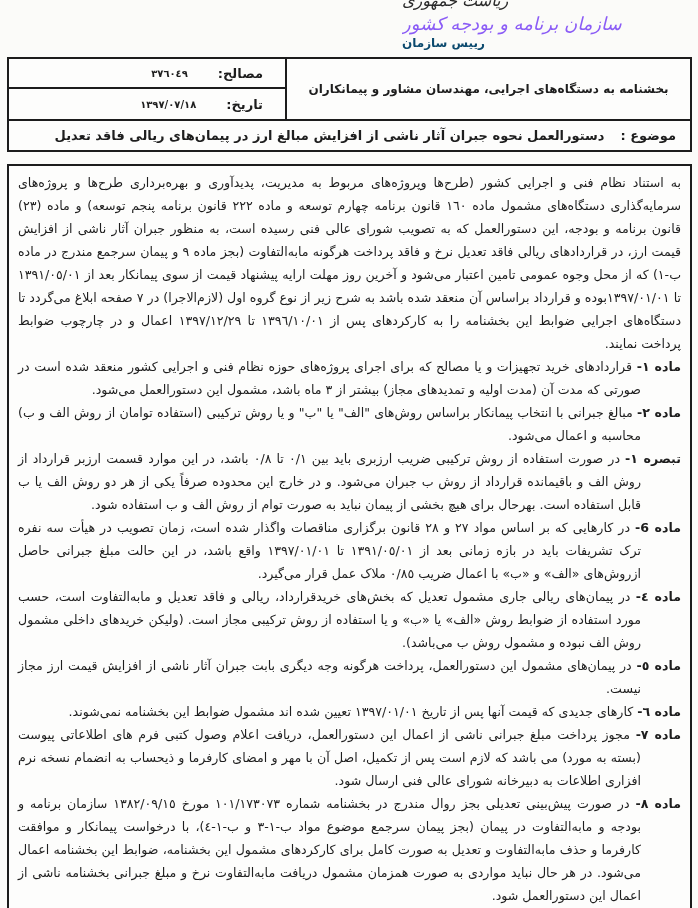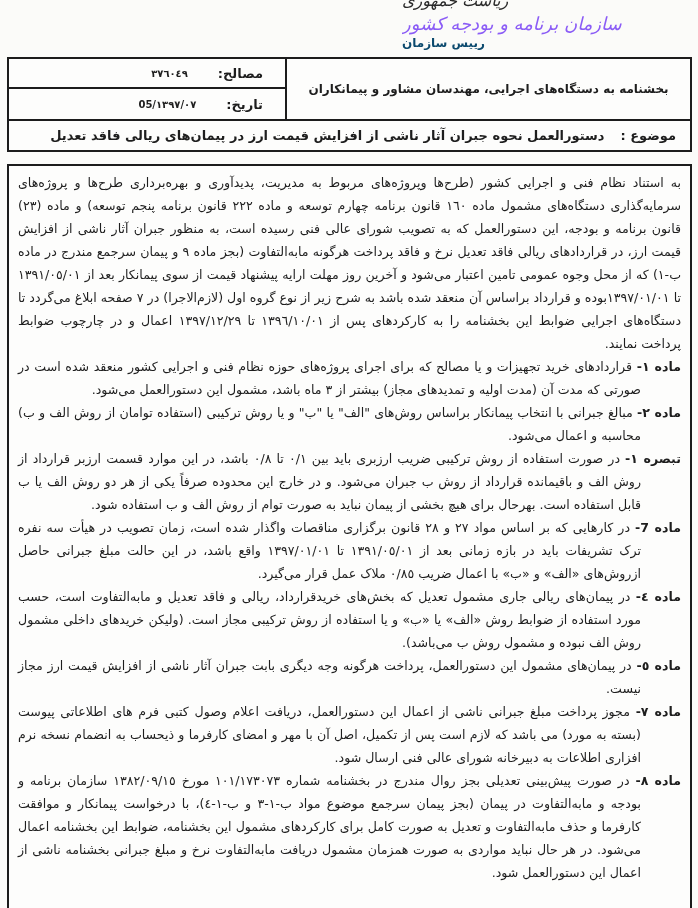--- a/index.html
+++ b/index.html
@@ -68,46 +68,47 @@
 <div class="header-box">
   <div class="ht-top">
     <div class="ht-circular">بخشنامه به دستگاه‌های اجرایی، مهندسان مشاور و پیمانکاران</div>
     <div class="ht-meta">
       <div class="ht-row first">
         <span class="ht-label">مصالح:</span>
         <span class="ht-value">٣٧٦٠٤٩</span>
       </div>
       <div class="ht-row">
         <span class="ht-label">تاریخ:</span>
-        <span class="ht-value">١٣٩٧/٠٧/05</span>
+        <span class="ht-value">١٣٩٧/٠٧/١٨</span>
       </div>
     </div>
   </div>
   <div class="ht-subject">
     <span>موضوع :</span>
-    <span>دستورالعمل نحوه جبران آثار ناشی از افزایش قیمت ارز در پیمان‌های ریالی  فاقد تعدیل</span>
+    <span>دستورالعمل نحوه جبران آثار ناشی از افزایش مبالغ ارز در پیمان‌های ریالی  فاقد تعدیل</span>
   </div>
 </div>
 
 <div class="body-box">
   <div class="body-text">
     <p class="intro">به استناد نظام فنی و اجرایی کشور (طرح‌ها وپروژه‌های مربوط به مدیریت، پدیدآوری و بهره‌برداری طرح‌ها و پروژه‌های سرمایه‌گذاری دستگاه‌های مشمول ماده ١٦٠ قانون برنامه چهارم توسعه و ماده ٢٢٢ قانون برنامه پنجم توسعه) و ماده (٢٣) قانون برنامه و بودجه، این دستورالعمل که به تصویب شورای عالی فنی رسیده است، به منظور جبران آثار ناشی از افزایش قیمت ارز، در قراردادهای ریالی فاقد تعدیل نرخ و فاقد پرداخت هرگونه مابه‌التفاوت (بجز ماده ٩ و پیمان سرجمع مندرج در ماده ب-١) که از محل وجوه عمومی تامین اعتبار می‌شود و آخرین روز مهلت ارایه پیشنهاد قیمت از سوی پیمانکار بعد از ١٣٩١/٠٥/٠١ تا ١٣٩٧/٠١/٠١بوده و قرارداد براساس آن منعقد شده باشد به شرح زیر از نوع گروه اول (لازم‌الاجرا) در ٧ صفحه ابلاغ می‌گردد تا دستگاه‌های اجرایی ضوابط این بخشنامه را به کارکردهای پس از ١٣٩٦/١٠/٠١ تا ١٣٩٧/١٢/٢٩ اعمال و در چارچوب ضوابط پرداخت نمایند.</p>
     <div id="clauses">
   <p class="clause"><span class="clause-label">ماده ١-</span> <span class="clause-text">قراردادهای خرید تجهیزات و یا مصالح که برای اجرای پروژه‌های حوزه نظام فنی و اجرایی کشور منعقد شده است در صورتی که مدت آن (مدت اولیه و تمدیدهای مجاز) بیشتر از ٣ ماه باشد، مشمول این دستورالعمل می‌شود.</span></p>
 
   <p class="clause"><span class="clause-label">ماده ٢-</span> <span class="clause-text">مبالغ جبرانی با انتخاب پیمانکار براساس روش‌های "الف" یا "ب" و یا روش ترکیبی (استفاده توامان از روش الف و ب) محاسبه و اعمال می‌شود.</span></p>
 
   <p class="clause"><span class="clause-label">تبصره ١-</span> <span class="clause-text">در صورت استفاده از روش ترکیبی ضریب ارزبری باید بین ٠/١ تا ٠/٨ باشد، در این موارد قسمت ارزبر قرارداد از روش الف و باقیمانده قرارداد از روش ب جبران می‌شود. و در خارج این محدوده صرفاً یکی از هر دو روش الف یا ب قابل استفاده است. بهرحال برای هیچ بخشی از پیمان نباید به صورت توام از روش الف و ب استفاده شود.</span></p>
 
-  <p class="clause"><span class="clause-label">ماده 7-</span> <span class="clause-text">در کارهایی که بر اساس مواد ٢٧ و ٢٨ قانون برگزاری مناقصات واگذار شده است، زمان تصویب در هیأت سه نفره ترک تشریفات باید در بازه زمانی بعد از ١٣٩١/٠٥/٠١ تا  ١٣٩٧/٠١/٠١ واقع باشد، در این حالت مبلغ جبرانی حاصل ازروش‌های «الف» و «ب» با اعمال ضریب ٠/٨٥ ملاک عمل قرار می‌گیرد.</span></p>
+  <p class="clause"><span class="clause-label">ماده 6-</span> <span class="clause-text">در کارهایی که بر اساس مواد ٢٧ و ٢٨ قانون برگزاری مناقصات واگذار شده است، زمان تصویب در هیأت سه نفره ترک تشریفات باید در بازه زمانی بعد از ١٣٩١/٠٥/٠١ تا  ١٣٩٧/٠١/٠١ واقع باشد، در این حالت مبلغ جبرانی حاصل ازروش‌های «الف» و «ب» با اعمال ضریب ٠/٨٥ ملاک عمل قرار می‌گیرد.</span></p>
 
   <p class="clause"><span class="clause-label">ماده ٤-</span> <span class="clause-text">در پیمان‌های ریالی جاری مشمول تعدیل که بخش‌های خریدقرارداد، ریالی و فاقد تعدیل و مابه‌التفاوت است، حسب مورد استفاده از ضوابط روش «الف» یا «ب» و یا استفاده از روش ترکیبی مجاز است. (ولیکن خریدهای داخلی مشمول روش الف نبوده و مشمول روش ب می‌باشد).</span></p>
 
   <p class="clause"><span class="clause-label">ماده ٥-</span> <span class="clause-text">در پیمان‌های مشمول این دستورالعمل، پرداخت هرگونه وجه دیگری بابت جبران آثار ناشی از افزایش قیمت ارز مجاز نیست.</span></p>
 
+  <p class="clause"><span class="clause-label">ماده ٦-</span> <span class="clause-text">کارهای جدیدی که قیمت آنها پس از تاریخ ١٣٩٧/٠١/٠١ تعیین شده اند مشمول ضوابط این بخشنامه نمی‌شوند.</span></p>
 
   <p class="clause"><span class="clause-label">ماده ٧-</span> <span class="clause-text">مجوز  پرداخت مبلغ جبرانی ناشی از اعمال این دستورالعمل، دریافت اعلام وصول کتبی فرم های اطلاعاتی پیوست (بسته به مورد) می باشد که لازم است پس از تکمیل، اصل آن با مهر و امضای کارفرما و ذیحساب به انضمام نسخه نرم افزاری اطلاعات به دبیرخانه شورای عالی فنی ارسال شود.</span></p>
 
   <p class="clause"><span class="clause-label">ماده ٨-</span> <span class="clause-text">در صورت پیش‌بینی تعدیلی بجز روال مندرج در بخشنامه شماره ١٠١/١٧٣٠٧٣ مورخ ١٣٨٢/٠٩/١٥ سازمان برنامه و بودجه و مابه‌التفاوت در پیمان (بجز پیمان سرجمع موضوع مواد ب-١-٣ و ب-١-٤)، با درخواست پیمانکار و موافقت کارفرما و حذف مابه‌التفاوت و تعدیل به صورت کامل برای کارکردهای مشمول این بخشنامه، ضوابط این بخشنامه اعمال می‌شود. در هر حال نباید مواردی به صورت همزمان مشمول دریافت مابه‌التفاوت نرخ و مبلغ جبرانی بخشنامه ناشی از اعمال این دستورالعمل شود.</span></p>
 
   <p class="clause"> </p>
 </div>
   </div>
 </div>
 

